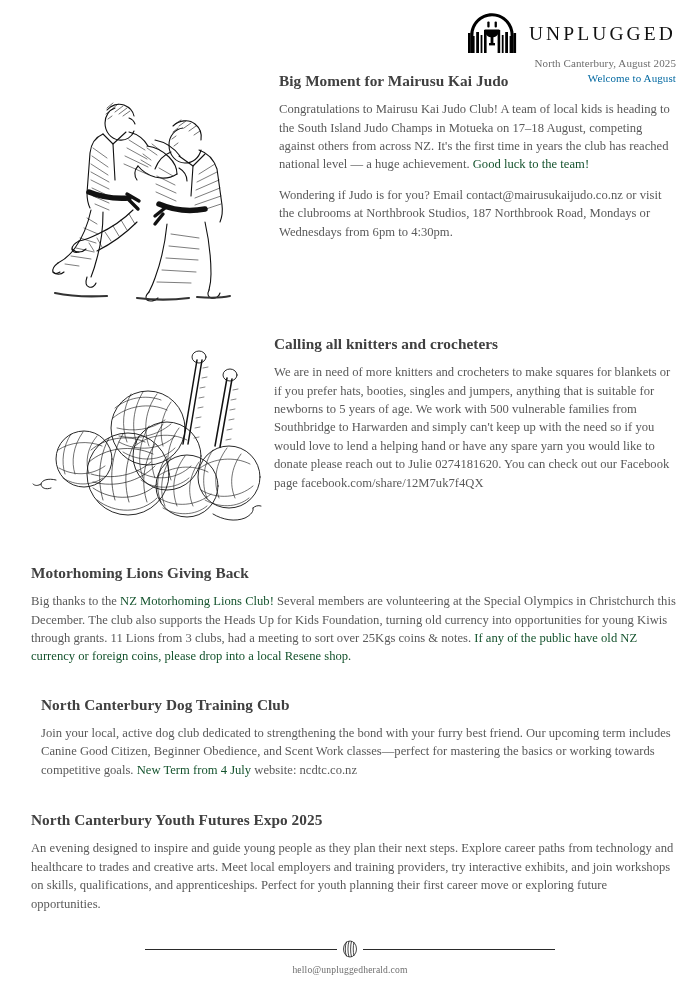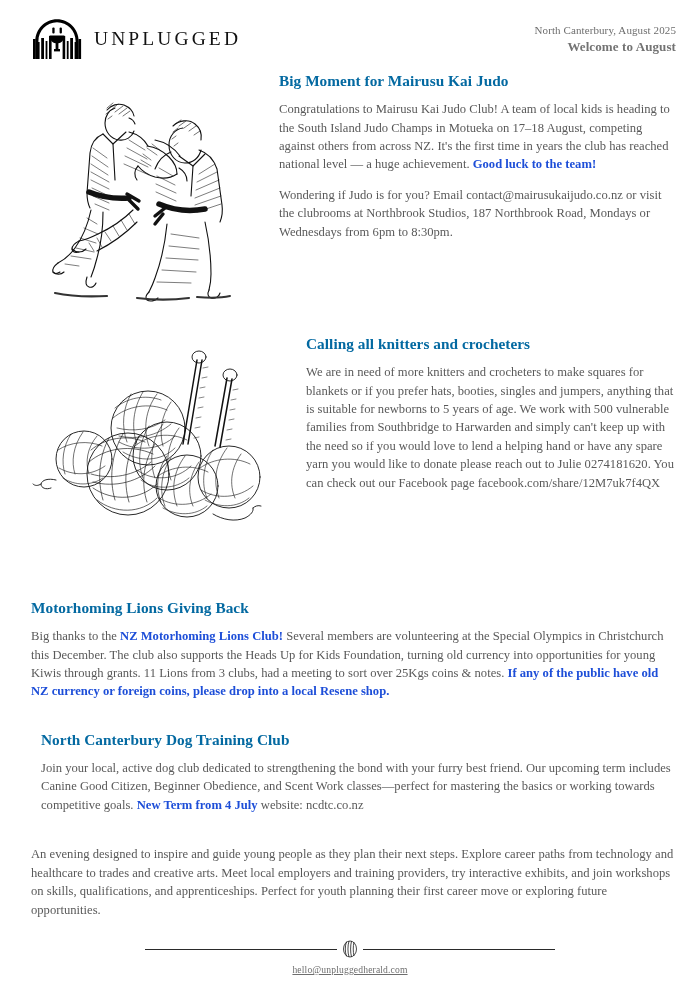--- a/index.html
+++ b/index.html
@@ -12,24 +12,25 @@
     color: #4a4a4a;
     overflow: hidden;
     position: relative;
   }
 
   .page { width: 700px; height: 991px; position: relative; padding: 0; }
 
   
   .masthead {
     display: flex;
-    align-items: center;
+    align-items: flex-end;
     justify-content: space-between;
     padding: 11px 24px 0 31px;
     height: 66px;
+    flex-direction: column;
   }
   .brand { display: flex; align-items: center; gap: 11px; }
   .brand-mark { width: 52px; height: 44px; flex: none; display: block; }
   .wordmark {
     font-family: "Liberation Serif", "DejaVu Serif", serif;
     color: #111111;
     line-height: 1.18;
   }
   .wordmark-line {
     display: block;
@@ -39,69 +40,69 @@
     white-space: nowrap;
   }
   .issue-block { text-align: right; padding-top: 2px; }
   .issue-meta {
     font-size: 11px;
     color: #6d6d6d;
     letter-spacing: .1px;
     white-space: nowrap;
   }
   .issue-title {
-    font-size: 13px;
-    font-weight: 700;
-    color: #737373;
+    font-size: 11px;
+    font-weight: 400;
+    color: #0369a1;
     margin-top: 3px;
     letter-spacing: .1px;
     white-space: nowrap;
   }
 
   
   h2.section-heading {
     font-size: 15.3px;
     font-weight: 700;
-    color: #0369a1;
+    color: #404040;
     margin: 0 0 10px 0;
     letter-spacing: .05px;
     line-height: 1.25;
   }
   p.body-text {
     font-size: 12.6px;
     line-height: 1.465;
     color: #595959;
     margin: 0 0 12px 0;
     letter-spacing: .01px;
   }
   p.body-text:last-child { margin-bottom: 0; }
-  p.body-text b { color: #1d4ed8; font-weight: 700; }
+  p.body-text b { color: #14532d; font-weight: 400; }
 
   
   .split {
     display: flex;
     align-items: flex-start;
     padding: 0 24px 0 31px;
   }
   .split .art { flex: none; }
   .split .copy { flex: 1; }
 
   #judo-block { margin-top: 5px; }
   #judo-block .art { width: 228px; margin-left: 6px; margin-top: 17px; }
   #judo-block .copy { padding-left: 14px; padding-top: 0; }
 
-  #knit-block { margin-top: 31px; gap: 32px; }
+  #knit-block { margin-top: 31px; }
   #knit-block .art { width: 232px; margin-left: 0px; margin-top: 12px; }
   #knit-block .copy { padding-left: 11px; padding-top: 0; }
 
   .art svg { display: block; width: 100%; height: auto; }
 
   
   .fullwidth { padding: 0 24px 0 31px; }
-  #lions-block  { margin-top: 62px; }
+  #lions-block  { margin-top: 27px; }
   #dog-block    { margin-top: 29px; margin-left: 10px; }
   #expo-block   { margin-top: 31px; }
 
   #lions-block p.body-text,
   #dog-block p.body-text,
   #expo-block p.body-text { margin-bottom: 0; }
 
   
   .footer {
     position: absolute;
@@ -132,21 +133,20 @@
     width: 26px;
     height: 20px;
     background: #ffffff;
   }
   .rule-emblem svg { display: block; width: 26px; height: 20px; }
   .footer-email {
     font-size: 9.6px;
     color: #6e6e6e;
     margin-top: 5px;
     letter-spacing: .15px;
-    text-decoration: underline;
   }
 </style>
 </head>
 <body>
 
 <div class="page">
 
   <header class="masthead">
     <div class="brand">
       <span class="brand-mark">
@@ -258,21 +258,21 @@
 
           <path d="M18 205c14 3 34 4 52 3" stroke-width="2.2" stroke="#333"></path>
           <path d="M100 210c16 2 36 2 52 0" stroke-width="2.2" stroke="#333"></path>
           <path d="M160 209c12 1 24 1 33-1" stroke-width="2.0" stroke="#333"></path>
         </g>
       </svg>
     </div>
     <div class="copy">
       <h2 class="section-heading">Big Moment for Mairusu Kai Judo</h2>
       <p class="body-text">Congratulations to Mairusu Kai Judo Club! A team of local kids is heading to the South Island Judo Champs in Motueka on 17–18 August, competing against others from across NZ. It's the first time in years the club has reached national level — a huge achievement. <b>Good luck to the team!</b></p>
-      <p class="body-text">Wondering if Judo is for you? Email contact@mairusukaijudo.co.nz or visit the clubrooms at Northbrook Studios, 187 Northbrook Road, Mondays or Wednesdays from 6pm to 8:30pm.</p>
+      <p class="body-text">Wondering if Judo is for you? Email contact@mairusukaijudo.co.nz or visit the clubrooms at Northbrook Studios, 187 Northbrook Road, Mondays or Wednesdays from 6pm to 4:30pm.</p>
     </div>
   </section>
 
   <section class="split" id="knit-block">
     <div class="art">
       <svg viewBox="0 0 232 190" xmlns="http://www.w3.org/2000/svg">
         <g fill="none" stroke="#111" stroke-width="0.9" stroke-linecap="round">
 
           <path d="M152 98L166 14" stroke-width="1.5"></path>
           <path d="M157 98L171 14" stroke-width="1.5"></path>
@@ -340,20 +340,21 @@
     <h2 class="section-heading">Motorhoming Lions Giving Back</h2>
     <p class="body-text">Big thanks to the <b>NZ Motorhoming Lions Club!</b> Several members are volunteering at the Special Olympics in Christchurch this December. The club also supports the Heads Up for Kids Foundation, turning old currency into opportunities for young Kiwis through grants. 11 Lions from 3 clubs, had a meeting to sort over 25Kgs coins &amp; notes. <b>If any of the public have old NZ currency or foreign coins, please drop into a local Resene shop.</b></p>
   </section>
 
   <section class="fullwidth" id="dog-block">
     <h2 class="section-heading">North Canterbury Dog Training Club</h2>
     <p class="body-text">Join your local, active dog club dedicated to strengthening the bond with your furry best friend. Our upcoming term includes Canine Good Citizen, Beginner Obedience, and Scent Work classes—perfect for mastering the basics or working towards competitive goals. <b>New Term from 4 July</b> website: ncdtc.co.nz</p>
   </section>
 
   <section class="fullwidth" id="expo-block">
+    <h2 class="section-heading">North Canterbury Youth Futures Expo 2025</h2>
     <p class="body-text">An evening designed to inspire and guide young people as they plan their next steps. Explore career paths from technology and healthcare to trades and creative arts. Meet local employers and training providers, try interactive exhibits, and join workshops on skills, qualifications, and apprenticeships. Perfect for youth planning their first career move or exploring future opportunities.</p>
   </section>
 
   <footer class="footer">
     <div class="rule-wrap">
       <div class="rule-line"></div>
       <div class="rule-emblem">
         <svg viewBox="0 0 26 20" xmlns="http://www.w3.org/2000/svg">
           <g fill="none" stroke="#1a1a1a" stroke-width="0.8">
             <ellipse cx="13" cy="10" rx="6.5" ry="8"></ellipse>

